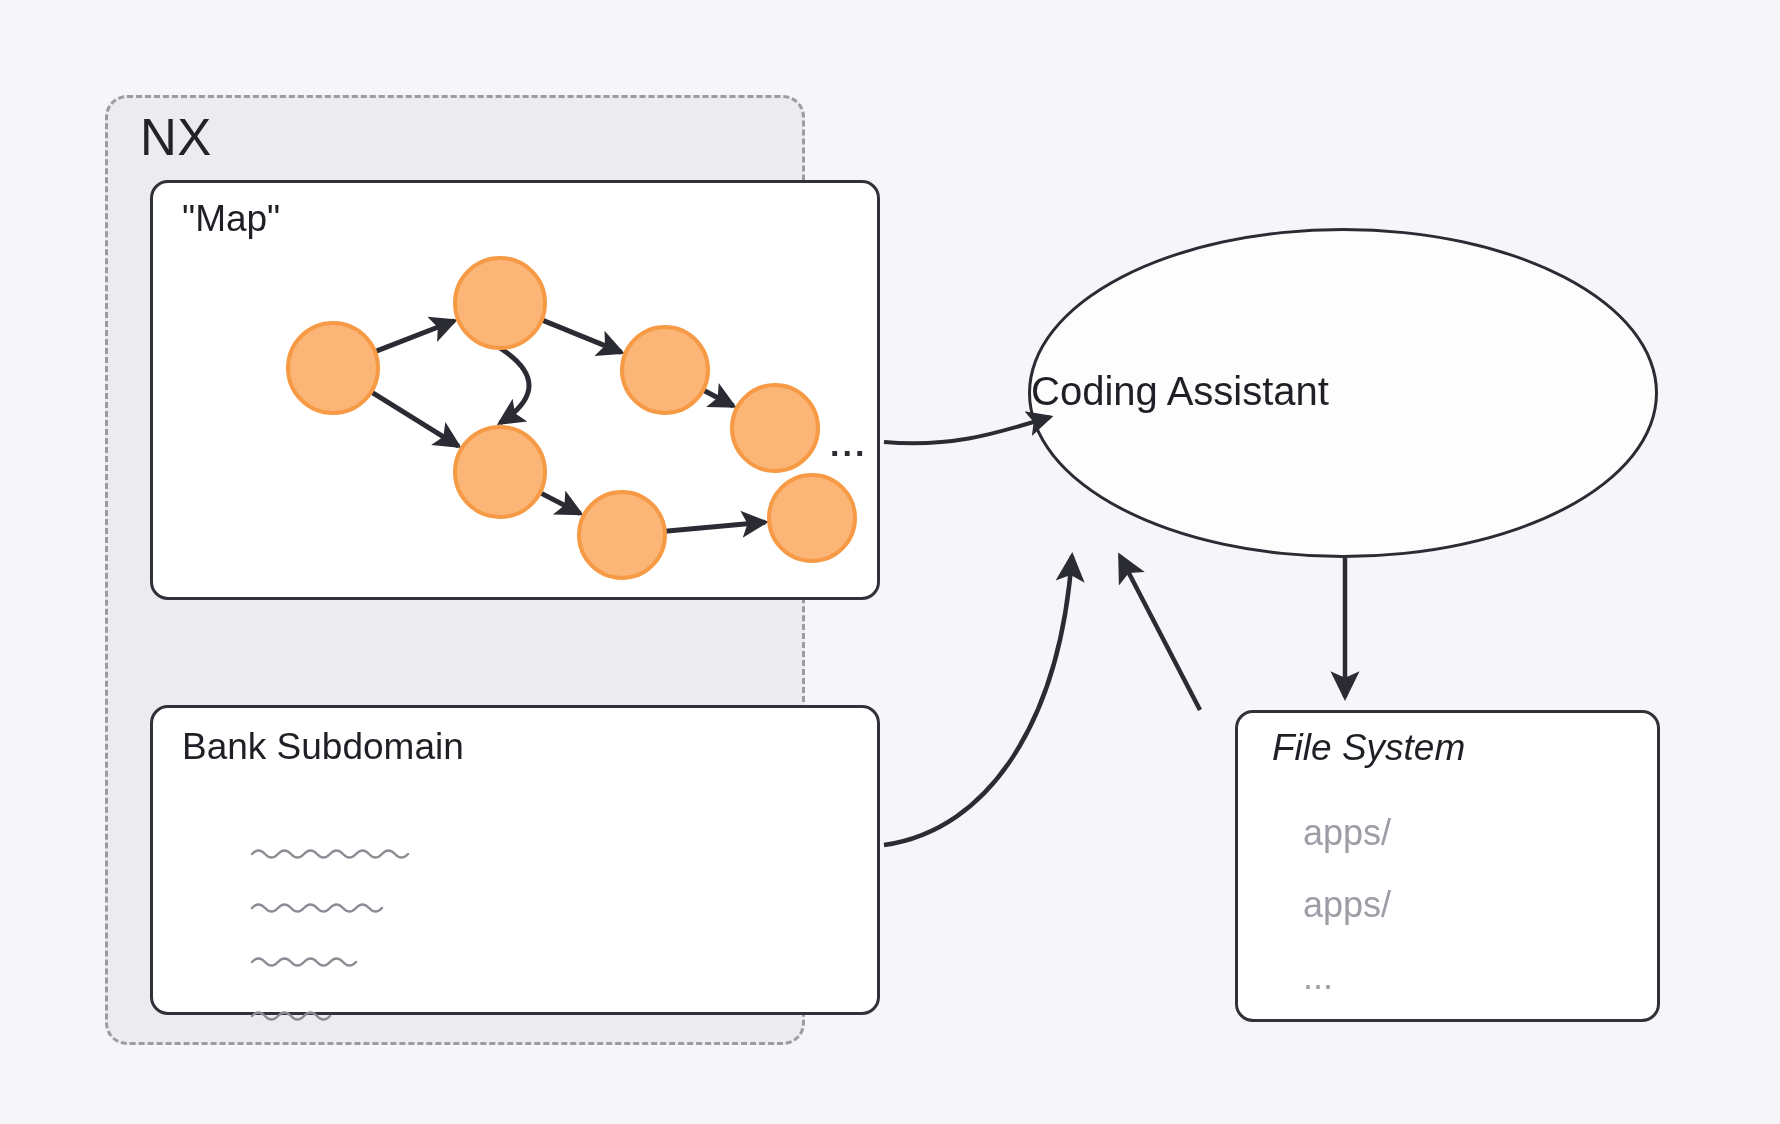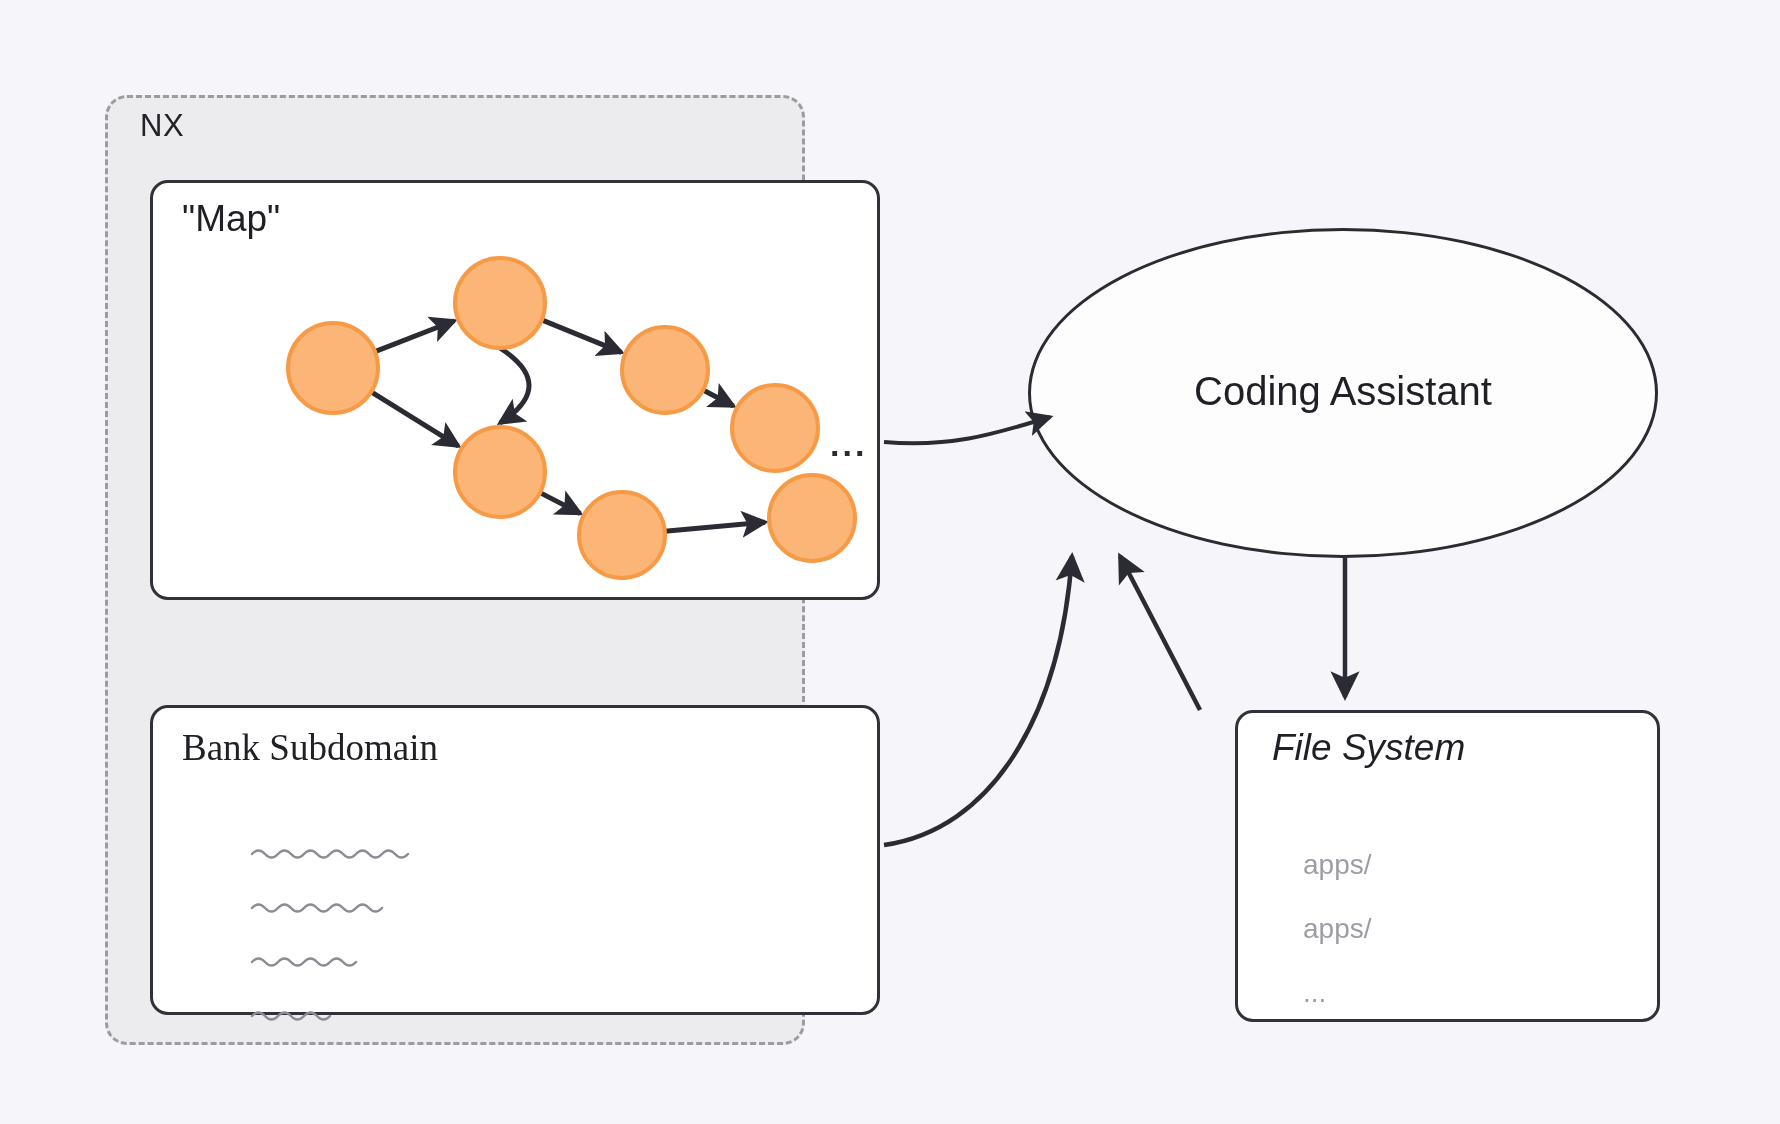--- a/index.html
+++ b/index.html
@@ -32,21 +32,21 @@
     height: 950px;
     background: #ececee;
     border: 3px dashed #9b9ba1;
     border-radius: 22px;
     box-sizing: border-box;
   }
   .nx-label {
     position: absolute;
     left: 140px;
     top: 108px;
-    font-size: 31px;
+    font-size: 51px;
     color: #222228;
     letter-spacing: 0.5px;
   }
 
   
   .card {
     position: absolute;
     background: #ffffff;
     border: 3.5px solid #31313a;
     border-radius: 18px;
@@ -55,53 +55,52 @@
   .card-title {
     position: absolute;
     font-size: 37px;
     color: #1f1f25;
   }
 
   .map-card   { left: 150px; top: 180px;  width: 730px; height: 420px; }
   .map-title  { left: 182px; top: 198px; }
 
   .bank-card  { left: 150px; top: 705px;  width: 730px; height: 310px; }
-  .bank-title { left: 182px; top: 726px; font-family: Liberation Serif, serif; }
+  .bank-title { left: 182px; top: 726px; }
 
   .fs-card    { left: 1235px; top: 710px; width: 425px; height: 312px; }
   .fs-title   { left: 1272px; top: 727px; font-style: italic; }
 
   .fs-lines {
     position: absolute;
     left: 1303px;
     top: 815px;
-    font-size: 28px;
+    font-size: 36px;
     color: #9d9da5;
     line-height: 1.0;
-    margin-top: 36px;
   }
   .fs-lines div { margin-bottom: 36px; }
 
   
   .ellipse {
     position: absolute;
     left: 1028px;
     top: 228px;
     width: 630px;
     height: 330px;
     border: 3.5px solid #2b2b33;
     border-radius: 50%;
     background: #fdfdfe;
     box-sizing: border-box;
   }
   .ellipse-label {
     position: absolute;
     left: 0; right: 0;
     top: 138px;
-    text-align: center;
+    text-align: left;
     font-size: 40px;
     color: #1f1f25;
   }
   .ellipsis-dots {
     position: absolute;
     font-size: 34px;
     font-weight: bold;
     color: #2b2b33;
     letter-spacing: 3px;
   }

